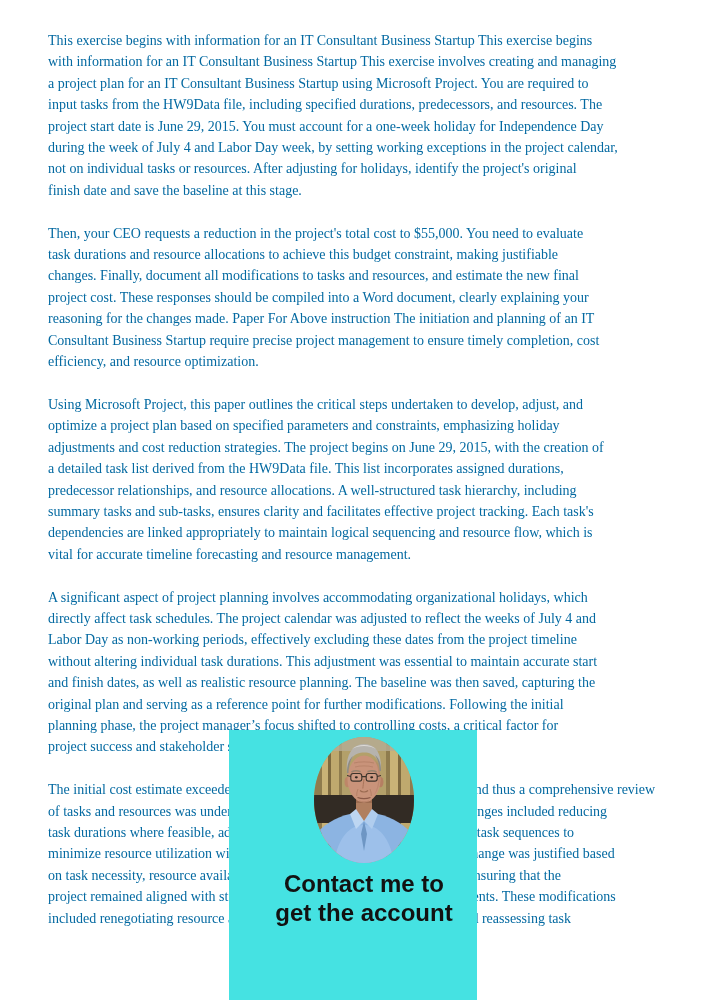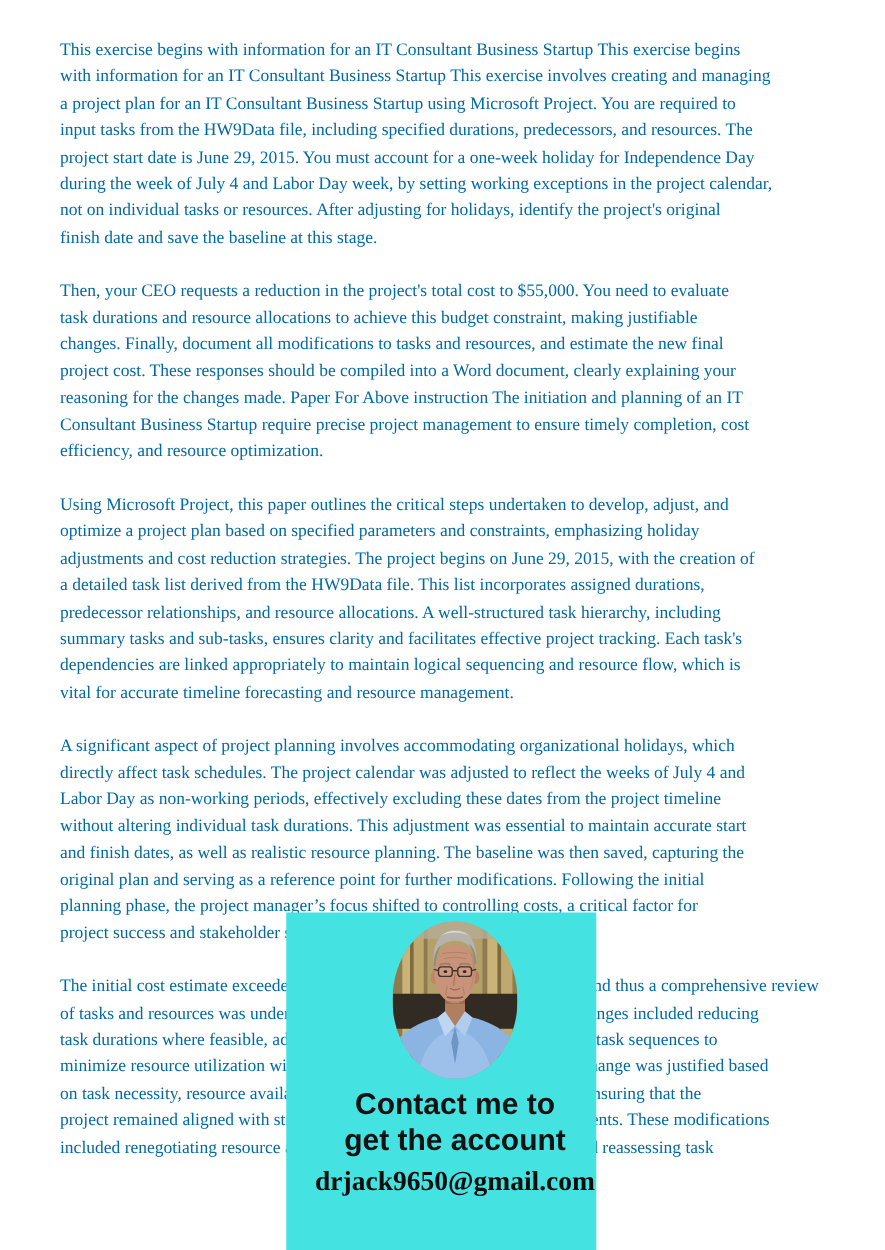--- a/index.html
+++ b/index.html
@@ -171,16 +171,15 @@
         <path d="M44,52 C43,55 42.5,57 42.8,59 M56,52 C57,55 57.5,57 57.2,59" stroke="#b07c62" stroke-width="0.8" fill="none"></path>
 
         <path d="M43.5,60.5 C47,61.8 53,61.8 56.5,60.5" stroke="#8c5a48" stroke-width="1.3" fill="none"></path>
         <path d="M45,64 C48,65 52,65 55,64" stroke="#b07c62" stroke-width="0.7" fill="none"></path>
       </svg>
     </div>
     <div class="headline">
       <div>Contact me to</div>
       <div>get the account</div>
     </div>
-    <div class="email">drjack9650@gmail.com</div>
   </div>
 
 </div>
 
 </body></html>

